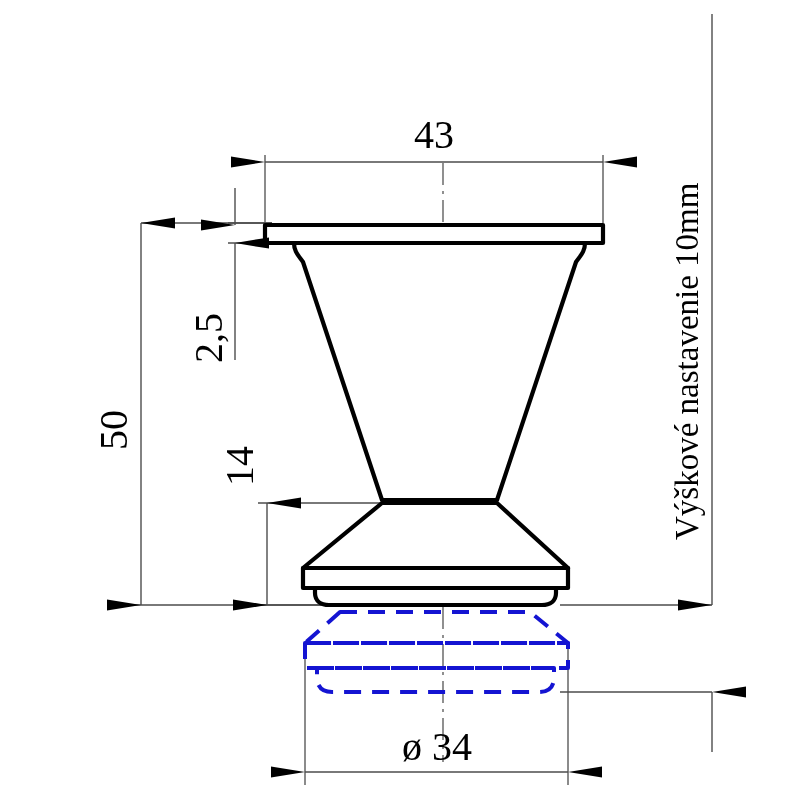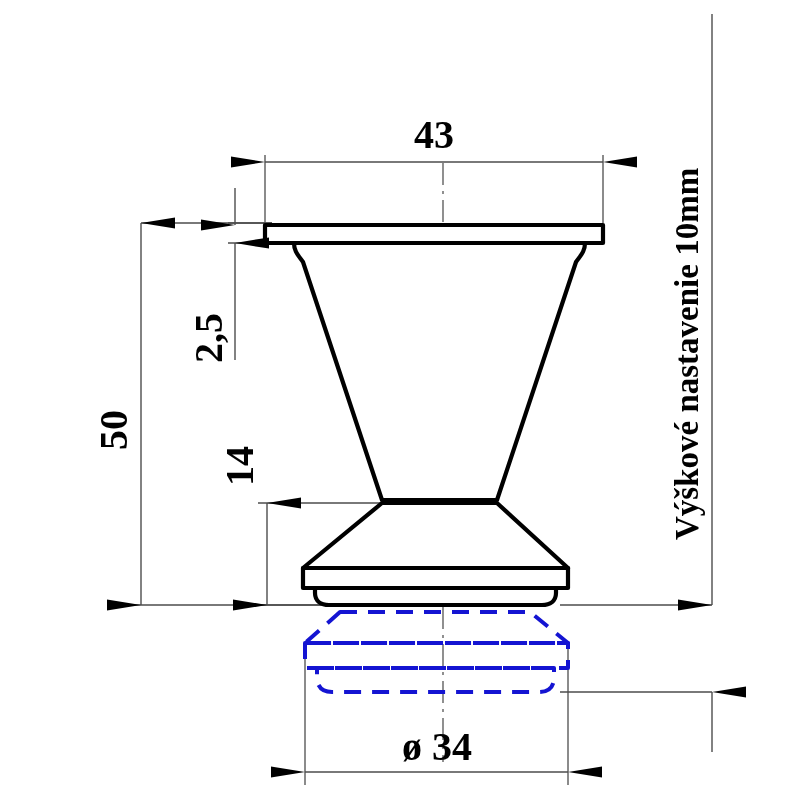--- a/index.html
+++ b/index.html
@@ -1,21 +1,21 @@
 <!DOCTYPE html>
 <html><head>
 <meta charset="utf-8">
 <title>Technical Drawing</title>
 <style>
   html,body{margin:0;padding:0;background:#ffffff;}
   body{
     width:800px;height:800px;overflow:hidden;
     font-family:"Liberation Serif","DejaVu Serif",serif;
   }
-  #drawing-root{position:relative;width:728px;height:800px;background:#fff;font-weight:bold;}
+  #drawing-root{position:relative;width:728px;height:800px;background:#fff;}
   svg#cad{display:block;width:800px;height:800px;}
   .dim-text{
     font-family:"Liberation Serif","DejaVu Serif",serif;
     font-size:40px;fill:#000;
   }
   .note-text{
     font-family:"Liberation Serif","DejaVu Serif",serif;
     font-size:33px;fill:#000;
   }
 </style>

